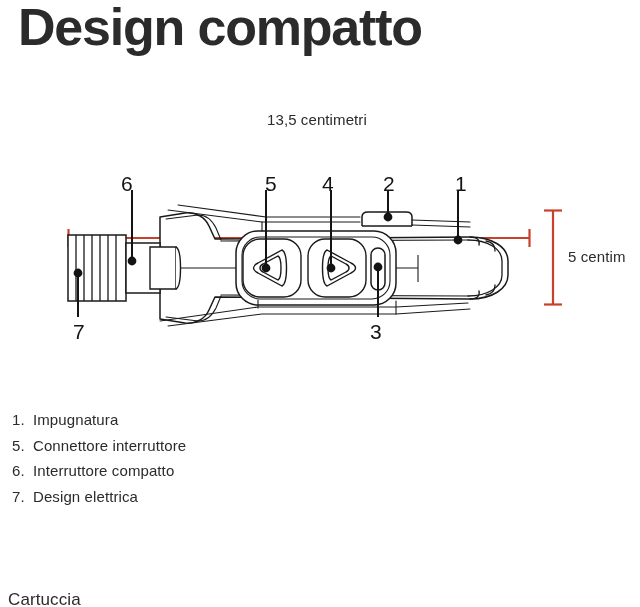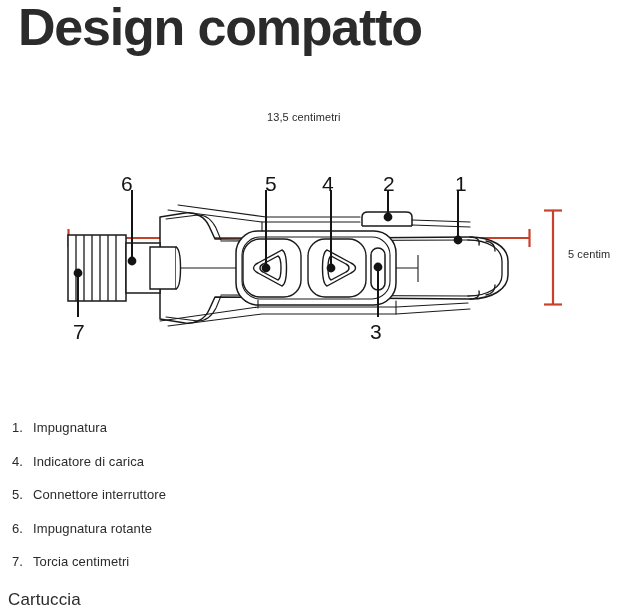--- a/index.html
+++ b/index.html
@@ -37,21 +37,21 @@
     top: 95px;
     width: 640px;
     height: 300px;
   }
 
   #diagram svg { display: block; }
 
   
   .dim-label {
     position: absolute;
-    font-size: 11px;
+    font-size: 15px;
     font-weight: 400;
     color: #2b2b2b;
     white-space: nowrap;
     letter-spacing: 0.1px;
   }
   #dim-width-label {
     left: 267px;
     top: 111px;
   }
   #dim-height-label {
@@ -69,26 +69,25 @@
   }
 
   
   #legend {
     position: absolute;
     left: 12px;
     top: 407px;
     width: 620px;
   }
   .legend-row {
-    font-size: 13px;
+    font-size: 15px;
     line-height: 25.6px;
     color: #2b2b2b;
     white-space: nowrap;
     letter-spacing: 0.1px;
-    margin-top: 8px;
   }
   .legend-num { display: inline-block; min-width: 21px; }
   #legend-footer {
     position: absolute;
     left: 8px;
     top: 587px;
     font-size: 17px;
     line-height: 25.6px;
     color: #2b2b2b;
     white-space: nowrap;
@@ -250,19 +249,18 @@
     <div class="callout-number" style="left: 383px; top: 172px;">2</div>
     <div class="callout-number" style="left: 370px; top: 320px;">3</div>
     <div class="callout-number" style="left: 322px; top: 172px;">4</div>
     <div class="callout-number" style="left: 265px; top: 172px;">5</div>
     <div class="callout-number" style="left: 121px; top: 172px;">6</div>
     <div class="callout-number" style="left: 73px; top: 320px;">7</div>
   </div>
 
 <div id="legend">
     <div class="legend-row"><span class="legend-num">1.</span><span>Impugnatura</span></div>
-    <div class="legend-row"><span class="legend-num">4.</span><span>Indicatore di carica</span></div>
     <div class="legend-row"><span class="legend-num">5.</span><span>Connettore interruttore</span></div>
-    <div class="legend-row"><span class="legend-num">6.</span><span>Impugnatura rotante</span></div>
-    <div class="legend-row"><span class="legend-num">7.</span><span>Torcia centimetri</span></div>
+    <div class="legend-row"><span class="legend-num">6.</span><span>Interruttore compatto</span></div>
+    <div class="legend-row"><span class="legend-num">7.</span><span>Design elettrica</span></div>
   </div>
 
 <div id="legend-footer">Cartuccia</div>
 
 </body></html>

